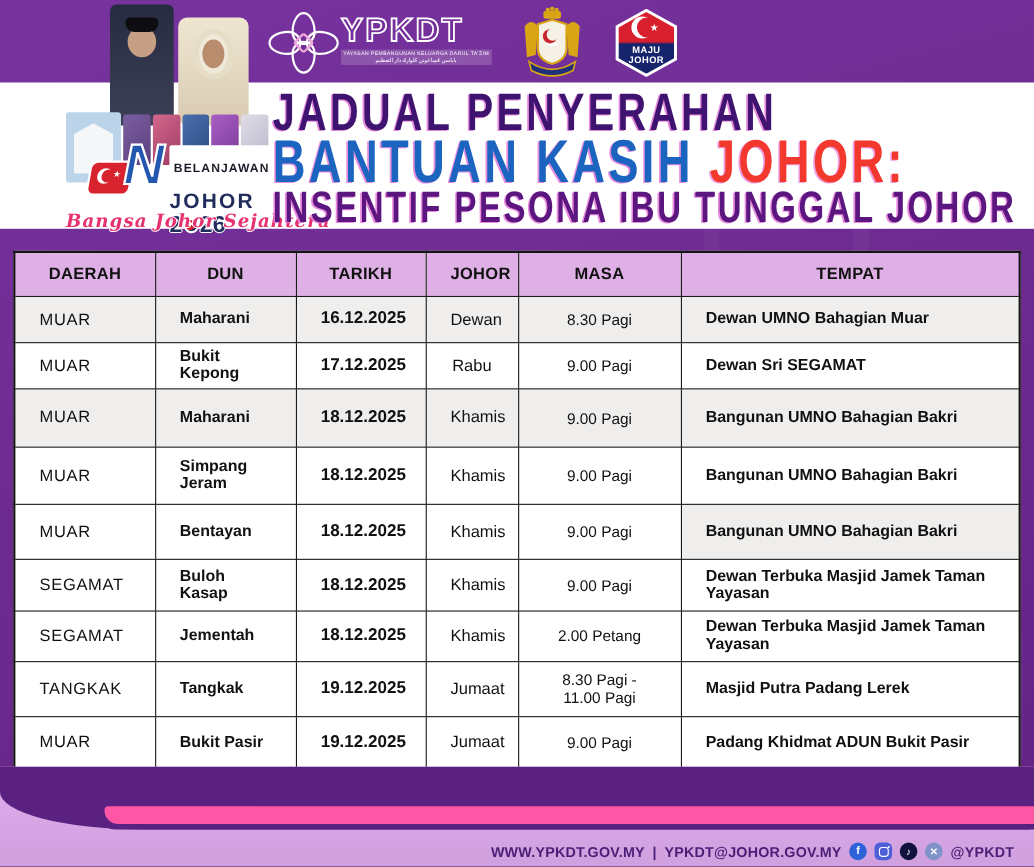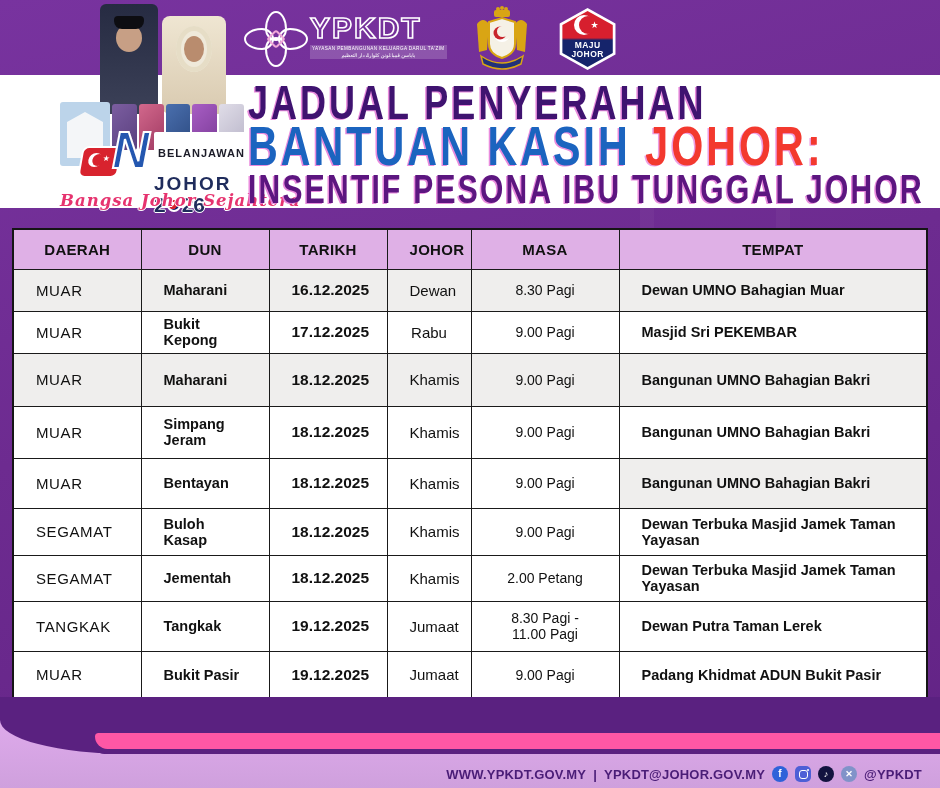--- a/index.html
+++ b/index.html
@@ -262,21 +262,21 @@
             <td>Dewan</td>
             <td>8.30 Pagi</td>
             <td>Dewan UMNO Bahagian Muar</td>
           </tr>
           <tr>
             <td>MUAR</td>
             <td>Bukit Kepong</td>
             <td>17.12.2025</td>
             <td>Rabu</td>
             <td>9.00 Pagi</td>
-            <td>Masjid Sri PEKEMBAR</td>
+            <td>Dewan Sri SEGAMAT</td>
           </tr>
           <tr>
             <td>MUAR</td>
             <td>Maharani</td>
             <td>18.12.2025</td>
             <td>Khamis</td>
             <td>9.00 Pagi</td>
             <td>Bangunan UMNO Bahagian Bakri</td>
           </tr>
           <tr>
@@ -310,21 +310,21 @@
             <td>Khamis</td>
             <td>2.00 Petang</td>
             <td>Dewan Terbuka Masjid Jamek Taman Yayasan</td>
           </tr>
           <tr>
             <td>TANGKAK</td>
             <td>Tangkak</td>
             <td>19.12.2025</td>
             <td>Jumaat</td>
             <td>8.30 Pagi - 11.00 Pagi</td>
-            <td>Dewan Putra Taman Lerek</td>
+            <td>Masjid Putra Padang Lerek</td>
           </tr>
           <tr>
             <td>MUAR</td>
             <td>Bukit Pasir</td>
             <td>19.12.2025</td>
             <td>Jumaat</td>
             <td>9.00 Pagi</td>
             <td>Padang Khidmat ADUN Bukit Pasir</td>
           </tr>
         </tbody>

